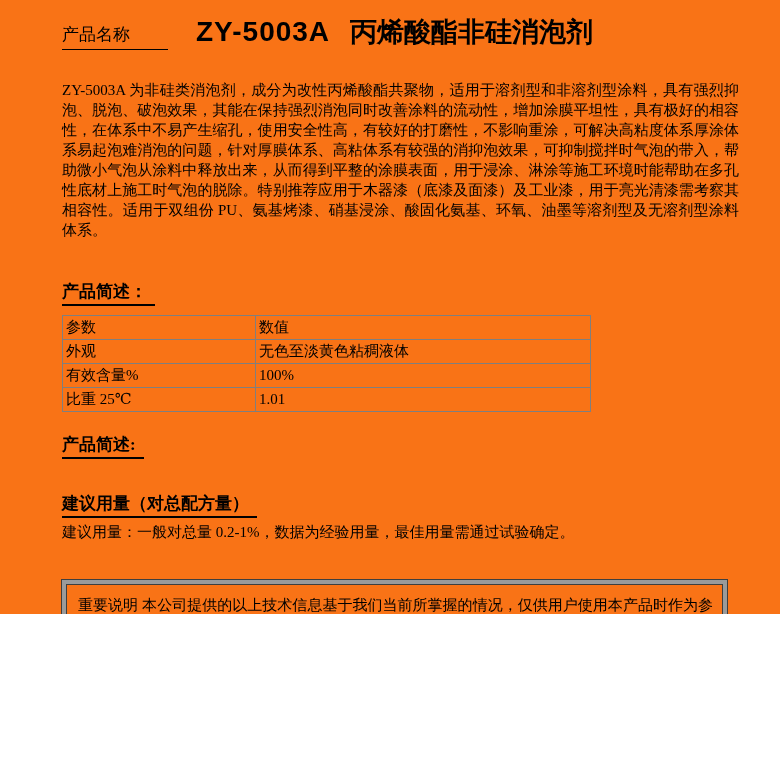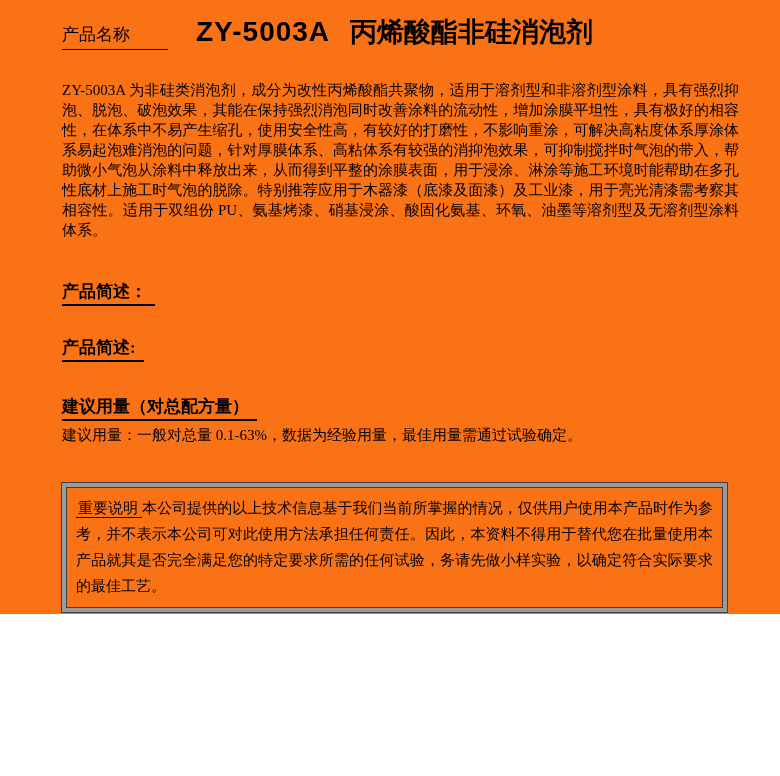--- a/index.html
+++ b/index.html
@@ -126,33 +126,53 @@
   </div>
 
   <div class="section sec-summary">
     <p class="body-text">ZY-5003A 为非硅类消泡剂，成分为改性丙烯酸酯共聚物，适用于溶剂型和非溶剂型涂料，具有强烈抑泡、脱泡、破泡效果，其能在保持强烈消泡同时改善涂料的流动性，增加涂膜平坦性，具有极好的相容性，在体系中不易产生缩孔，使用安全性高，有较好的打磨性，不影响重涂，可解决高粘度体系厚涂体系易起泡难消泡的问题，针对厚膜体系、高粘体系有较强的消抑泡效果，可抑制搅拌时气泡的带入，帮助微小气泡从涂料中释放出来，从而得到平整的涂膜表面，用于浸涂、淋涂等施工环境时能帮助在多孔性底材上施工时气泡的脱除。特别推荐应用于木器漆（底漆及面漆）及工业漆，用于亮光清漆需考察其相容性。适用于双组份 PU、氨基烤漆、硝基浸涂、酸固化氨基、环氧、油墨等溶剂型及无溶剂型涂料体系。</p>
   </div>
 
   <div class="section sec-props">
     <div>
       <span class="sec-heading">产品简述：</span>
     </div>
+    <table class="props-table">
+      <tbody>
+        <tr>
+          <td class="c1">参数</td>
+          <td>数值</td>
+        </tr>
+        <tr>
+          <td class="c1">外观</td>
+          <td>无色至淡黄色粘稠液体</td>
+        </tr>
+        <tr>
+          <td class="c1">有效含量%</td>
+          <td>100%</td>
+        </tr>
+        <tr>
+          <td class="c1">比重 25℃</td>
+          <td>1.01</td>
+        </tr>
+      </tbody>
+    </table>
   </div>
 
   <div class="section sec-add">
     <div>
       <span class="sec-heading">产品简述:</span>
     </div>
   </div>
 
   <div class="section sec-dosage">
     <div>
       <span class="sec-heading">建议用量（对总配方量）</span>
     </div>
-    <p class="body-text">建议用量：一般对总量 0.1-63%，数据为经验用量，最佳用量需通过试验确定。</p>
+    <p class="body-text">建议用量：一般对总量 0.2-1%，数据为经验用量，最佳用量需通过试验确定。</p>
   </div>
 
 
   <div class="notice-box">
     <span class="notice-label">重要说明</span><span>本公司提供的以上技术信息基于我们当前所掌握的情况，仅供用户使用本产品时作为参考，并不表示本公司可对此使用方法承担任何责任。因此，本资料不得用于替代您在批量使用本产品就其是否完全满足您的特定要求所需的任何试验，务请先做小样实验，以确定符合实际要求的最佳工艺。</span>
   </div>
 
 </div>
 
 </body></html>

